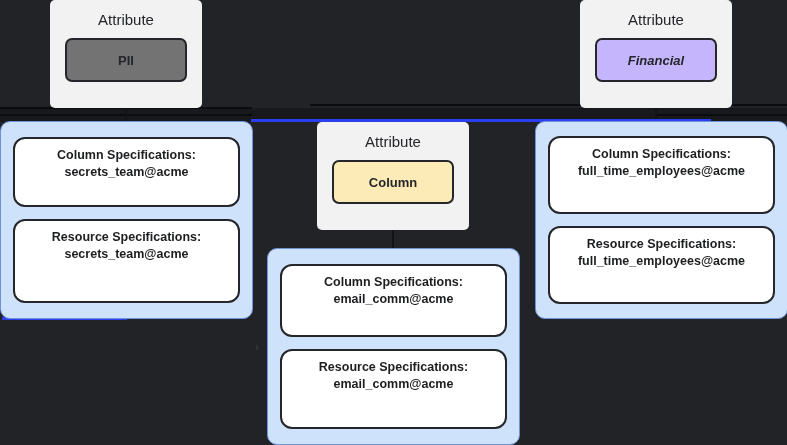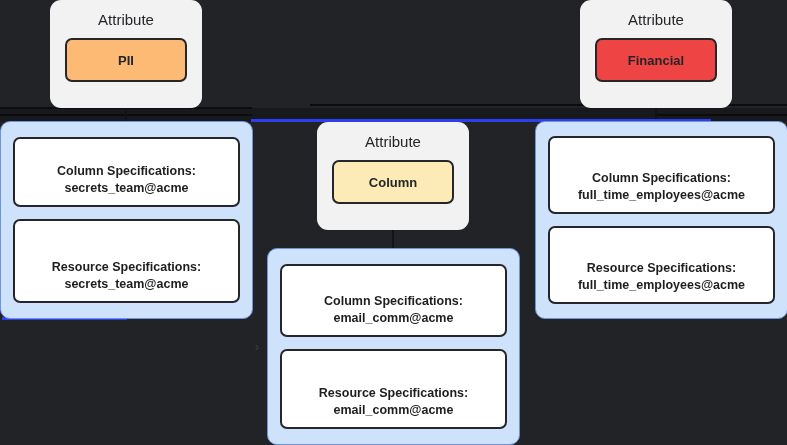--- a/index.html
+++ b/index.html
@@ -19,21 +19,21 @@
     position: relative;
     width: 787px;
     height: 445px;
     background: #222326;
   }
 
   
   .attr-node {
     position: absolute;
     background: #f2f2f3;
-    border-radius: 11px;
+    border-radius: 5px;
     box-sizing: border-box;
     display: flex;
     flex-direction: column;
     align-items: center;
     padding: 10px 14px 14px 14px;
   }
   .attr-title {
     font-size: 15px;
     color: #25262a;
     line-height: 20px;
@@ -63,26 +63,26 @@
     box-sizing: border-box;
     display: flex;
     flex-direction: column;
     justify-content: center;
     gap: 12px;
     padding: 12px;
   }
   .spec-card {
     background: #ffffff;
     border: 2px solid #25262a;
-    border-radius: 7px;
+    border-radius: 12px;
     box-sizing: border-box;
     display: flex;
     flex-direction: column;
     align-items: center;
-    justify-content: flex-end;
+    justify-content: flex-start;
     text-align: center;
     font-size: 12.5px;
     font-weight: bold;
     color: #1d1e20;
     line-height: 17px;
     padding: 8px 6px;
   }
   .spec-card .ln { display: block; white-space: nowrap; }
 
   
@@ -127,26 +127,26 @@
   <div class="edge" style="left:655px; top:104px; width:2px; height:18px;"></div>
   <div class="edge" style="left:392px; top:228px; width:2px; height:20px;"></div>
 
   <div class="edge-blue" style="left:251px; top:119px; width:460px; height:3px;"></div>
   <div class="edge-blue" style="left:2px; top:317px; width:125px; height:3px;"></div>
 
   <div class="chevron" style="left:255px; top:341px;">›</div>
 
   <div class="attr-node" style="left:50px; top:0px; width:152px; height:108px;">
     <div class="attr-title">Attribute</div>
-    <div class="attr-chip" style="width:122px; height:44px; background:#fdba74;">PII</div>
+    <div class="attr-chip" style="width:122px; height:44px; background:#737373;">PII</div>
   </div>
 
   <div class="attr-node" style="left:580px; top:0px; width:152px; height:108px;">
     <div class="attr-title">Attribute</div>
-    <div class="attr-chip" style="width:122px; height:44px; background:#ef4444;">Financial</div>
+    <div class="attr-chip" style="width:122px; height:44px; background:#c4b5fd;font-style:italic;">Financial</div>
   </div>
 
   <div class="attr-node" style="left:317px; top:122px; width:152px; height:108px;">
     <div class="attr-title">Attribute</div>
     <div class="attr-chip" style="width:122px; height:44px; background:#fcebb6;">Column</div>
   </div>
 
   <div class="group" style="left:0px; top:121px; width:253px; height:198px;">
     <div class="spec-card" style="height:70px;">
       <span class="ln">Column Specifications:</span>

